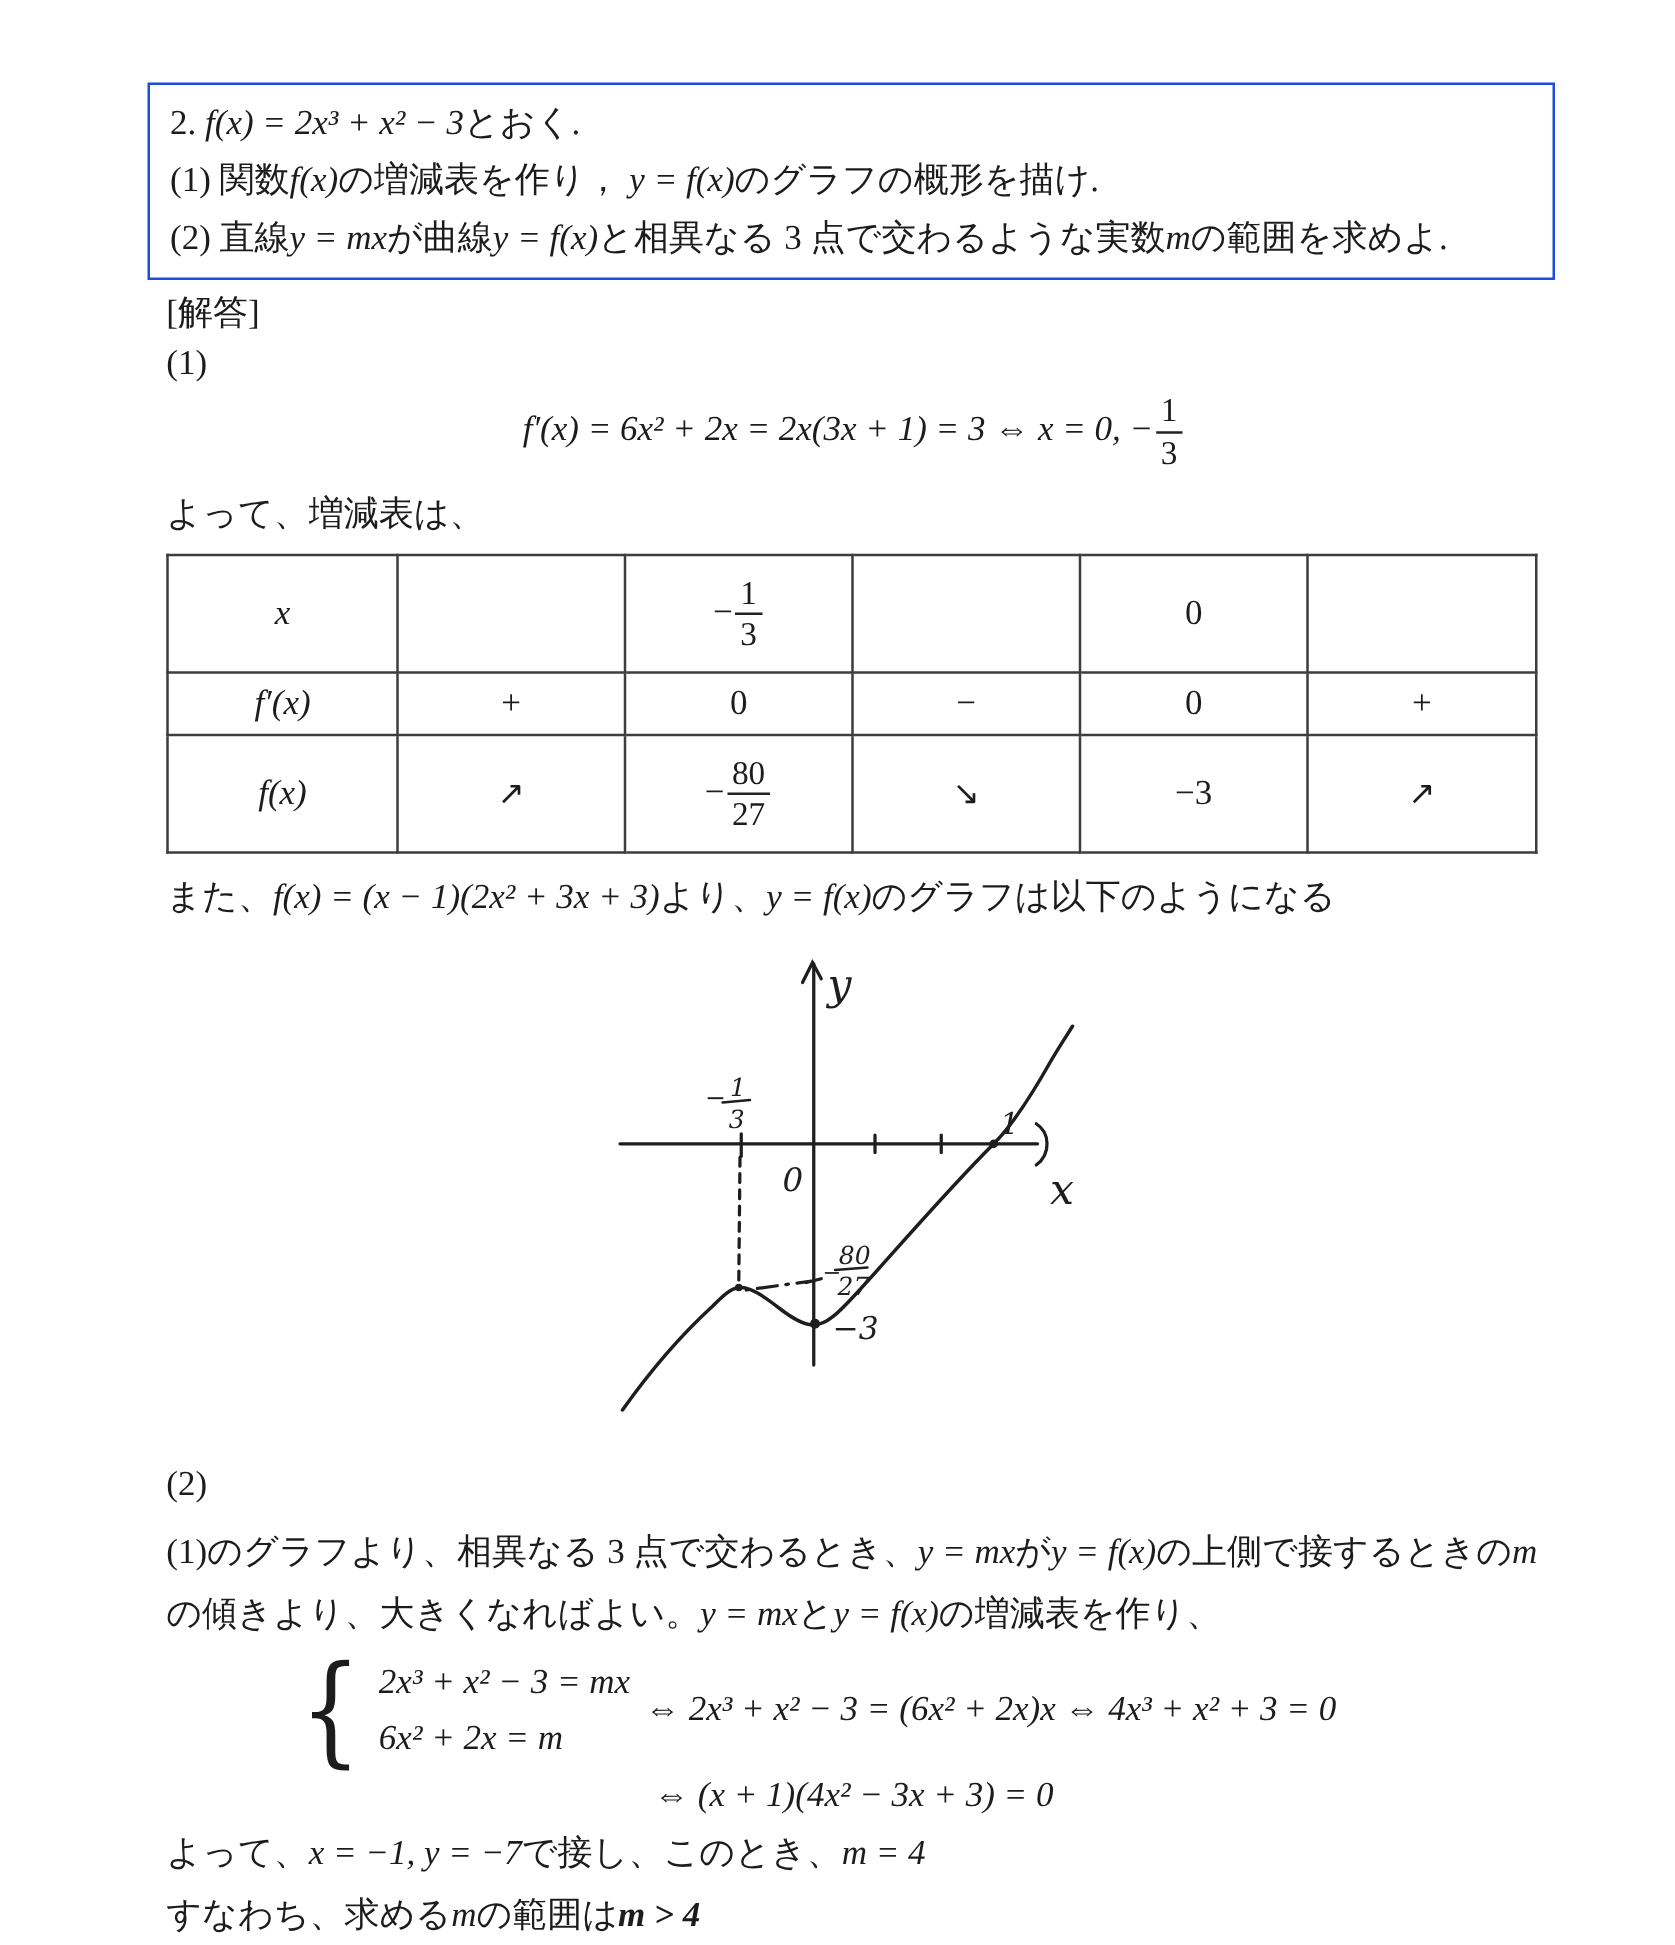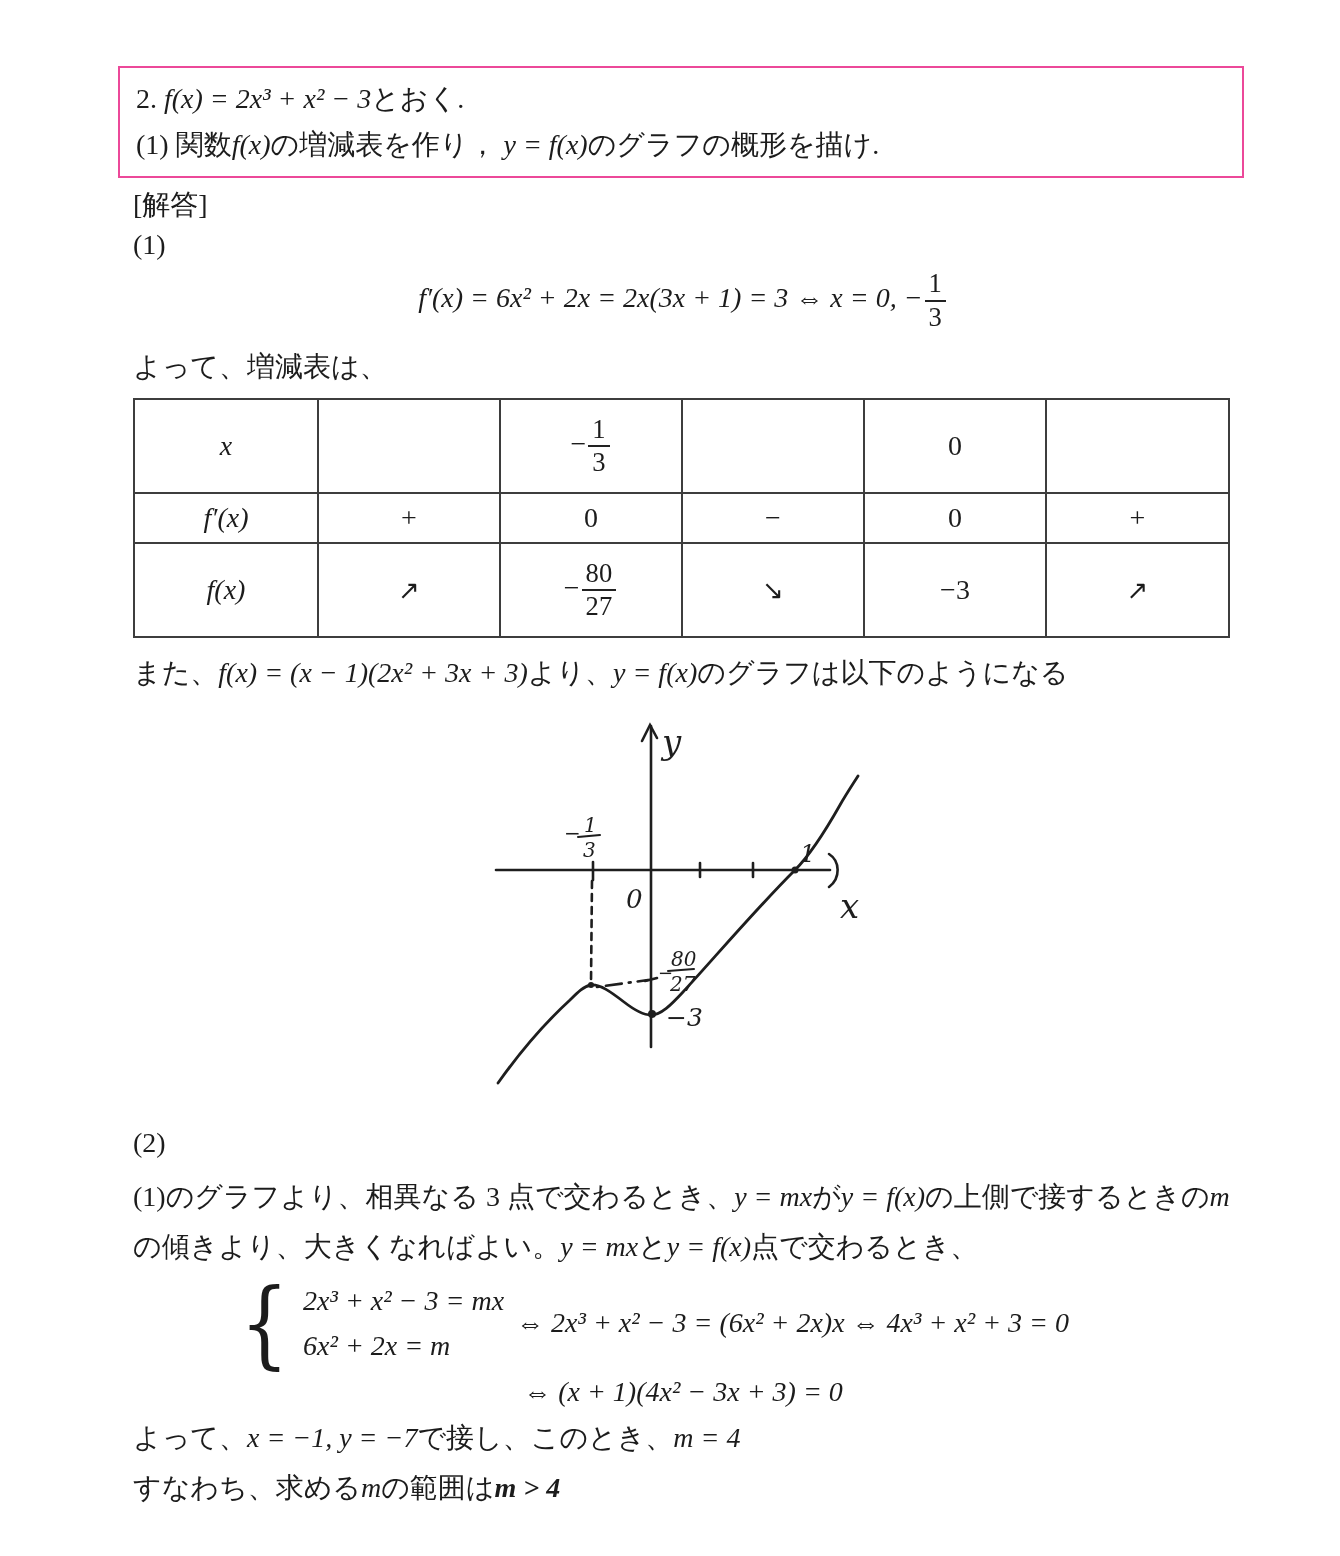--- a/index.html
+++ b/index.html
@@ -8,21 +8,21 @@
     background:#ffffff; color:#1c1c1c;
     font-family:"Liberation Serif","DejaVu Serif",serif;
     font-size:28px;
   }
   .it { font-style:italic; }
   .b  { font-weight:bold; }
   .ar { font-family:"DejaVu Sans",sans-serif; font-size:26px; }
 
   .problem-box {
     box-sizing:border-box; margin:66px 0 0 118px; width:1126px;
-    border:2px solid #ec4899; padding:8px 16px;
+    border:2px solid #1d4ed8; padding:8px 16px;
   }
   .problem-box .line { line-height:46px; white-space:nowrap; }
 
   .ml { margin-left:133px; }
   .heading   { margin-top:8px;  line-height:38px; }
   .partlabel { margin-top:2px;  line-height:38px; }
 
   .eq-center { margin:2px 0 0 133px; width:1100px; text-align:center; line-height:64px; }
   .intro     { margin-top:16px; line-height:38px; }
 
@@ -60,20 +60,21 @@
   .concl2   { margin:10px 0 4px 133px; line-height:40px; }
 </style>
 </head>
 <body>
 
 <div class="page">
 
   <div class="problem-box">
     <div class="line"><span>2.  </span><span class="it">f(x) = 2x³ + x² − 3</span><span>とおく.</span></div>
     <div class="line"><span>(1) 関数</span><span class="it">f(x)</span><span>の増減表を作り， </span><span class="it">y = f(x)</span><span>のグラフの概形を描け.</span></div>
+    <div class="line"><span>(2) 直線</span><span class="it">y = mx</span><span>が曲線</span><span class="it">y = f(x)</span><span>と相異なる 3 点で交わるような実数</span><span class="it">m</span><span>の範囲を求めよ.</span></div>
   </div>
 
   <div class="ml heading">[解答]</div>
   <div class="ml partlabel">(1)</div>
 
   <div class="eq-center"><span class="it">f′(x) = 6x² + 2x = 2x(3x + 1) = 3 ⇔ x = 0, −</span><span class="frac">
         <span class="num">1</span>
         <span class="den">3</span>
       </span></div>
 
@@ -156,21 +157,21 @@
       <text x="180" y="273" font-size="18">−</text>
       <text x="193" y="260" font-size="20">80</text>
       <text x="192" y="285" font-size="20">27</text>
       <text x="188" y="320" font-size="25">−3</text>
     </g>
   </svg>
 
   <div class="ml" style="margin-top:18px; line-height:38px">(2)</div>
 
   <div class="para"><span>(1)のグラフより、相異なる 3 点で交わるとき、</span><span class="it">y = mx</span><span>が</span><span class="it">y = f(x)</span><span>の上側で接するときの</span><span class="it">m</span></div>
-  <div class="para2"><span>の傾きより、大きくなればよい。</span><span class="it">y = mx</span><span>と</span><span class="it">y = f(x)</span><span>点で交わるとき、</span></div>
+  <div class="para2"><span>の傾きより、大きくなればよい。</span><span class="it">y = mx</span><span>と</span><span class="it">y = f(x)</span><span>の増減表を作り、</span></div>
 
   <div class="system">
     <div class="brace">{</div>
     <div class="sys-eqs">
       <div><span class="it">2x³ + x² − 3 = mx</span></div>
 
       <div><span class="it">6x² + 2x = m</span></div>
     </div>
     <div class="sys-chain"><span class="it">⇔ 2x³ + x² − 3 = (6x² + 2x)x ⇔ 4x³ + x² + 3 = 0</span></div>
   </div>

